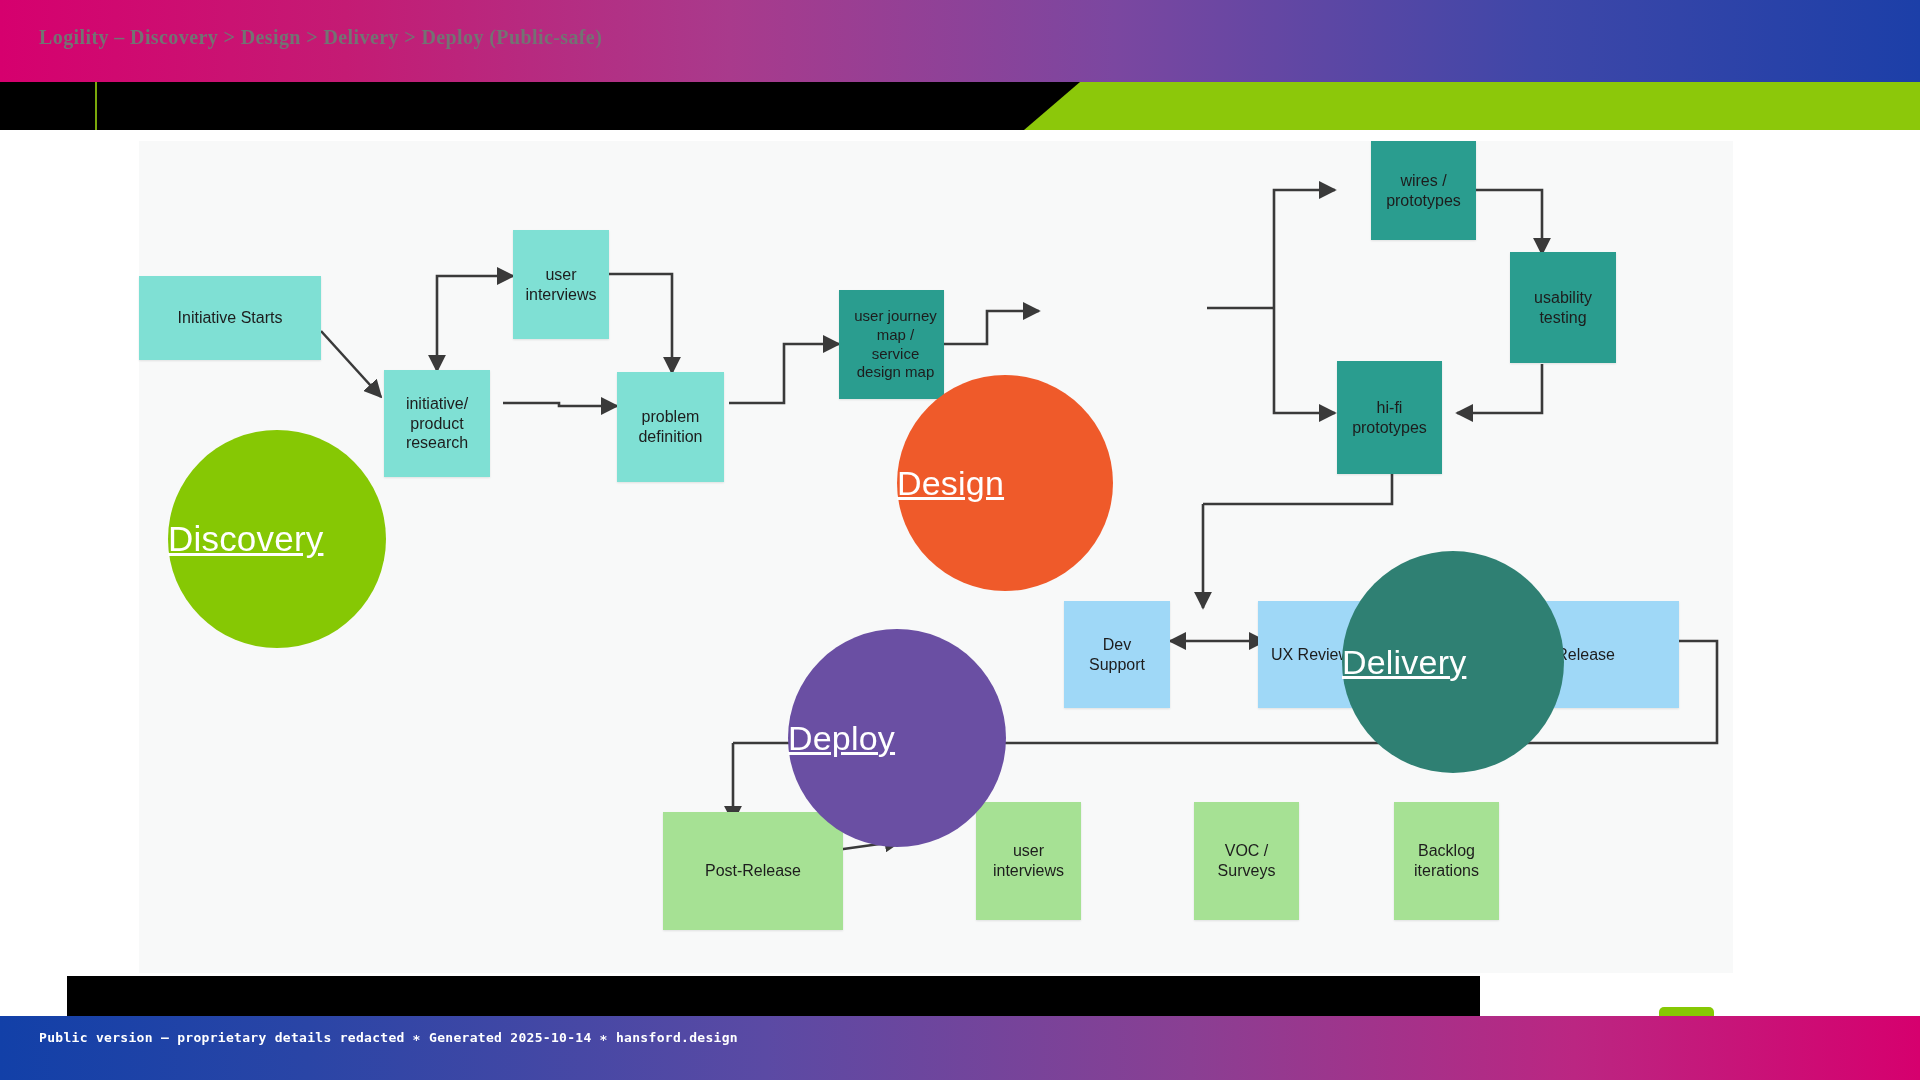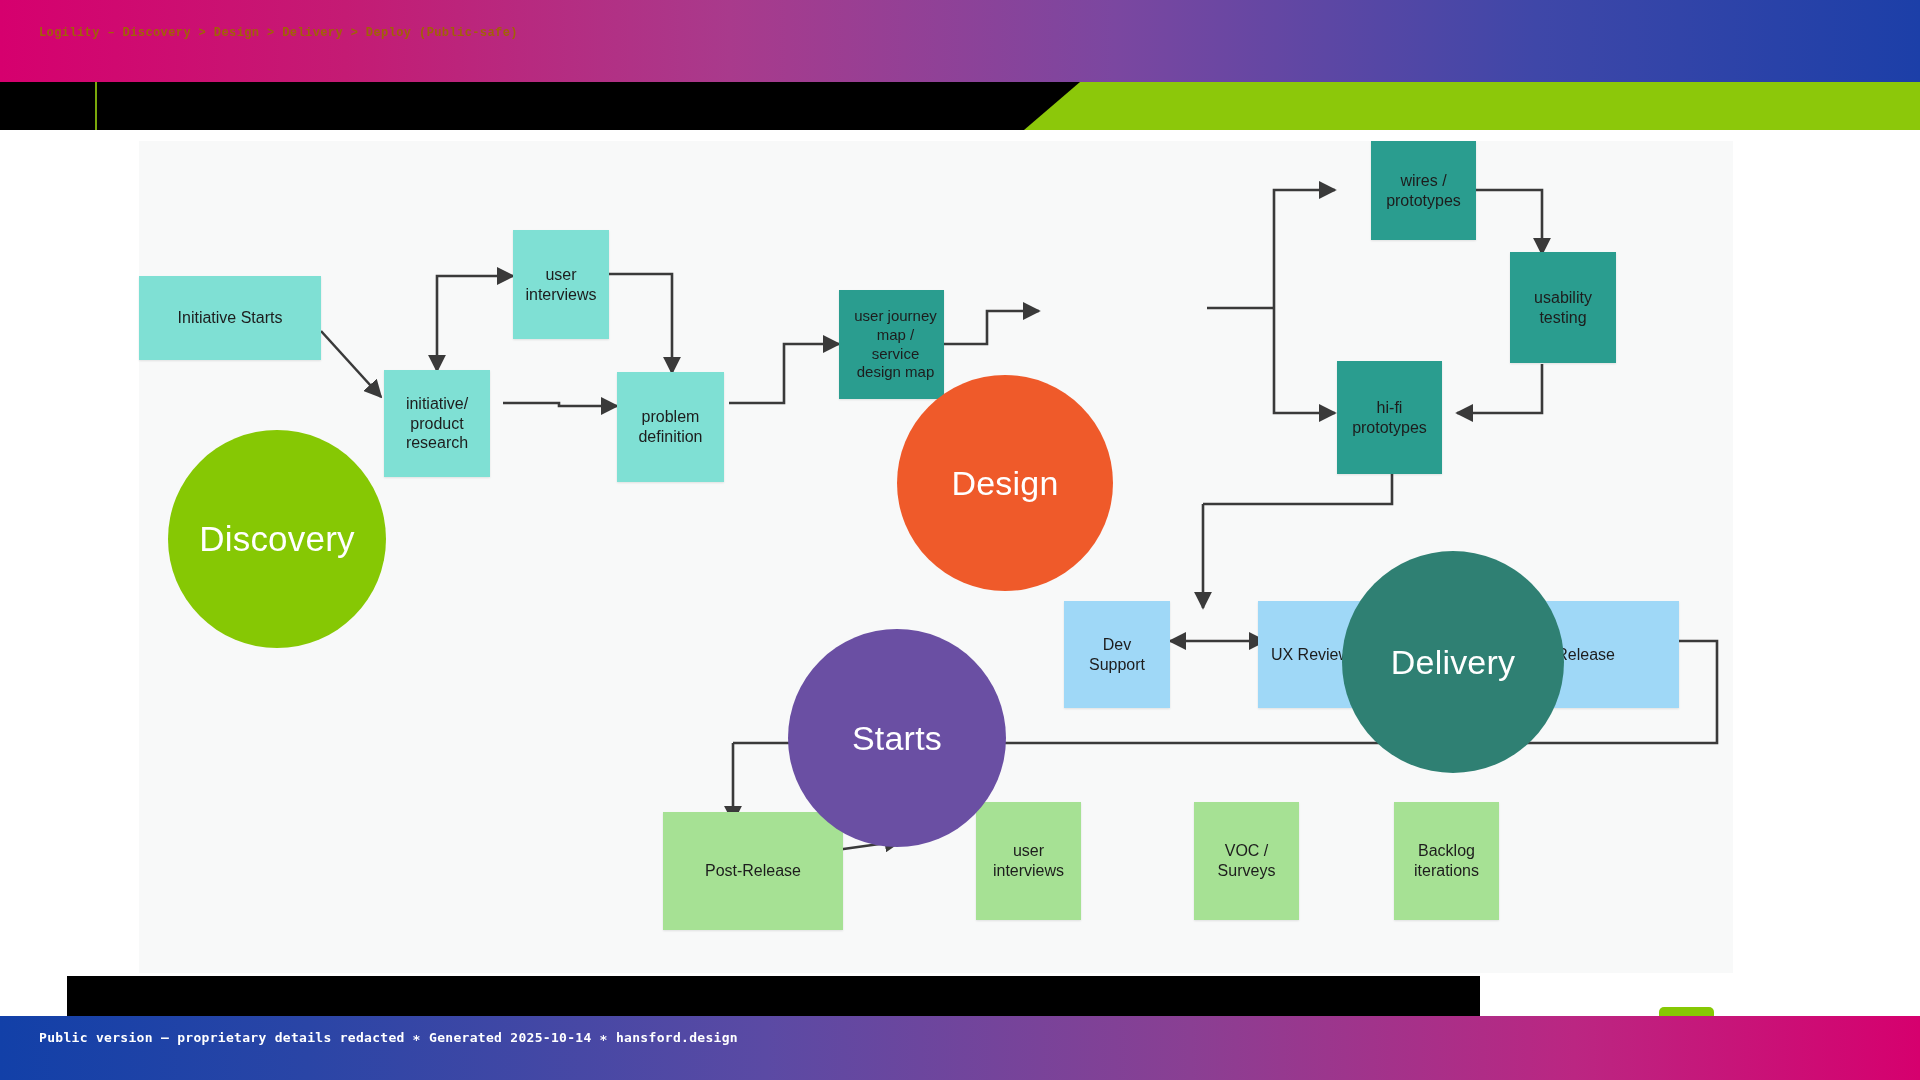--- a/index.html
+++ b/index.html
@@ -22,25 +22,25 @@
   
   .header-band {
     position: absolute;
     left: 0; top: 0;
     width: 1920px; height: 82px;
     background: linear-gradient(90deg, #d6006e 0%, #c41b74 18%, #a93a8c 38%, #7b47a0 58%, #3f47a8 80%, #1c3fa8 100%);
   }
   .header-title {
     position: absolute;
     left: 39px; top: 26px;
-    font-family: Liberation Mono, monospace;
-    font-size: 12px;
+    font-family: Liberation Serif, serif;
+    font-size: 20px;
     font-weight: bold;
     letter-spacing: 0.4px;
-    color: #a16207;
+    color: #737373;
     white-space: nowrap;
   }
 
   
   .accent-bar {
     position: absolute;
     left: 0; top: 82px;
     width: 1920px; height: 48px;
     background: #000000;
     overflow: hidden;
@@ -90,25 +90,26 @@
   .node.teal   { background: #2a9d8f; font-size: 16px; }
   .node.blue   { background: #9fd8f7; font-size: 16px; }
   .node.green  { background: #a6e194; font-size: 16px; }
 
   
   .circle {
     position: absolute;
     border-radius: 50%;
     display: flex;
     align-items: center;
-    justify-content: center;
+    justify-content: flex-start;
     color: #ffffff;
     font-family: "Liberation Sans", sans-serif;
     font-weight: 400;
     letter-spacing: 0.2px;
+    text-decoration: underline;
   }
   .circle.discovery { background: #86c804; }
   .circle.design    { background: #ef5a2a; }
   .circle.delivery  { background: #2f8073; }
   .circle.deploy    { background: #6a4fa3; }
 
   
   .bottom-bar {
     position: absolute;
     left: 67px; top: 976px;
@@ -286,21 +287,21 @@
 
     <div class="circle design" style="left:758px; top:234px; width:216px; height:216px; font-size:34px;">
       <span>Design</span>
     </div>
 
     <div class="circle delivery" style="left:1203px; top:410px; width:222px; height:222px; font-size:34px;">
       <span>Delivery</span>
     </div>
 
     <div class="circle deploy" style="left:649px; top:488px; width:218px; height:218px; font-size:34px;">
-      <span>Starts</span>
+      <span>Deploy</span>
     </div>
 
   </div>
 
   <div class="bottom-bar"></div>
   <div class="green-chip"></div>
 
   <div class="footer-band"></div>
   <div class="footer-text">Public version – proprietary details redacted ∗ Generated 2025-10-14 ∗ hansford.design</div>
 

